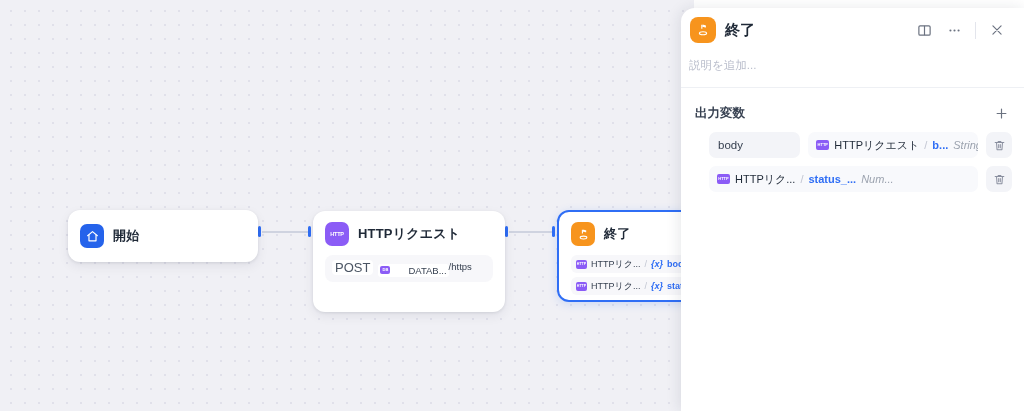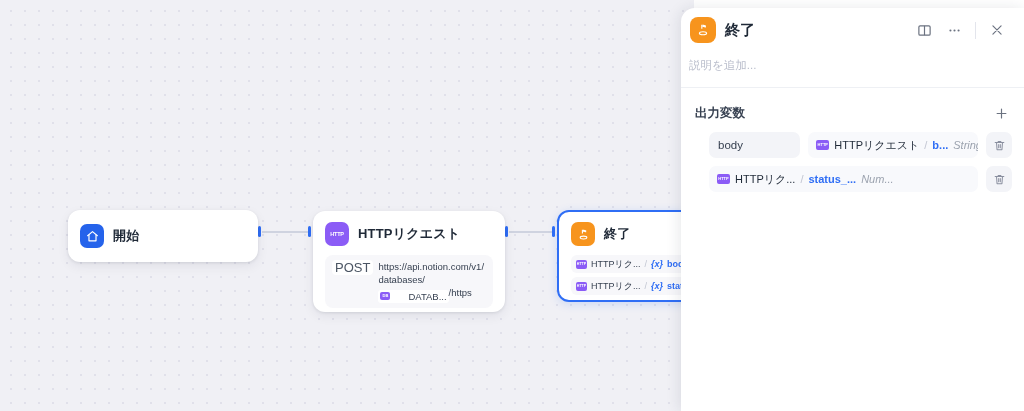--- a/index.html
+++ b/index.html
@@ -194,21 +194,21 @@
 
     <div class="node" id="node-http">
       <div class="node-head">
         <div class="node-icon purple">
           <span class="icon-http-txt">HTTP</span>
         </div>
         <span class="node-title">HTTPリクエスト</span>
       </div>
       <div id="http-url-box">
         <span class="method-tag">POST</span>
-        <span id="http-url-text"><span>https://api.notion.com/v1/databases/</span><span class="inline-chip">
+        <span id="http-url-text"><span class="inline-chip">
               <span class="chip-db-glyph">DB</span>
               <span>DATAB...</span>
             </span><span>/https</span></span>
       </div>
     </div>
 
     <div class="node" id="node-end">
       <div class="node-head">
         <div class="node-icon orange">
           <svg width="13" height="13" viewBox="0 0 24 24" fill="#ffffff">

